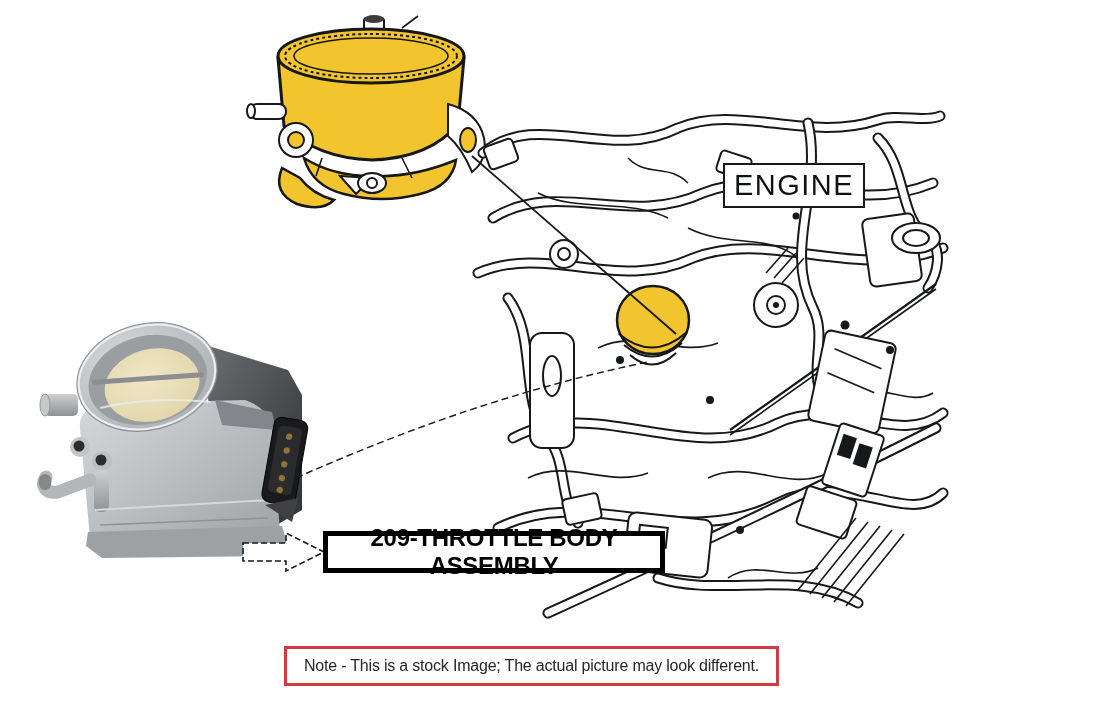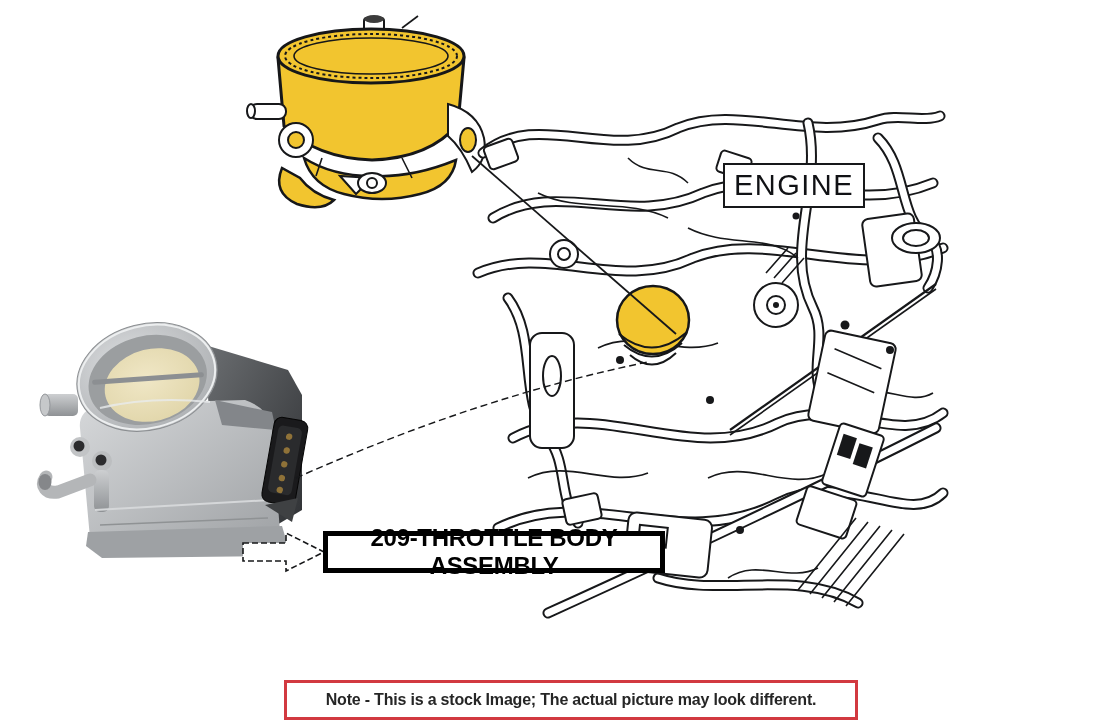--- a/index.html
+++ b/index.html
@@ -11,22 +11,22 @@
   .tube-o{fill:none;stroke:#17181a;stroke-width:11;stroke-linecap:round;}
   .tube-i{fill:none;stroke:#ffffff;stroke-width:7;stroke-linecap:round;}
   .comp{fill:#ffffff;stroke:#17181a;stroke-width:2;}
   .dot{fill:#17181a;}
   .callout{position:absolute;display:flex;align-items:center;justify-content:center;
            background:#ffffff;color:#101114;box-sizing:border-box;text-align:center;}
   #engine-box{left:723px;top:163px;width:142px;height:45px;border:2px solid #17181a;
               font-size:29px;letter-spacing:1.5px;font-weight:400;}
   #part-box{left:323px;top:531px;width:342px;height:42px;border:5px solid #000;
             font-size:24px;font-weight:700;letter-spacing:-0.3px;color:#000;}
-  #note-box{left:284px;top:680px;width:574px;height:40px;border:3px solid #d23940;
-            font-size:16px;font-weight:700;letter-spacing:-0.2px;color:#262626;}
+  #note-box{left:284px;top:646px;width:495px;height:40px;border:3px solid #d23940;
+            font-size:16px;font-weight:400;letter-spacing:-0.2px;color:#262626;}
 </style>
 </head>
 <body>
 
 <div id="canvas">
 
   <svg id="art" width="1093" height="727" viewBox="0 0 1093 727">
     <defs>
       <linearGradient id="gMetal" x1="0" y1="0" x2="1" y2="1">
         <stop offset="0" stop-color="#d6d8da"></stop>

